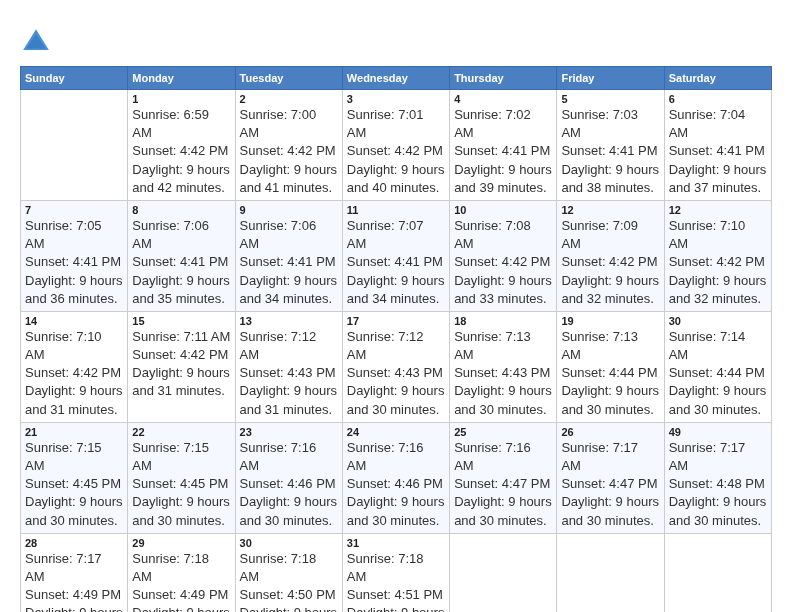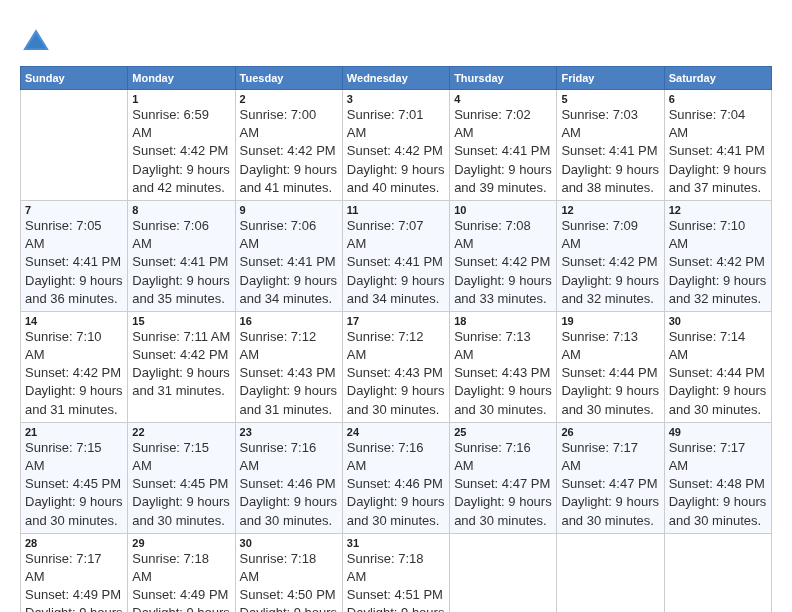--- a/index.html
+++ b/index.html
@@ -196,21 +196,21 @@
         <tr>
           <td>
             <span class="day-num">14</span>
             <div class="cell-content">Sunrise: 7:10 AM<br>Sunset: 4:42 PM<br>Daylight: 9 hours<br>and 31 minutes.</div>
           </td>
           <td>
             <span class="day-num">15</span>
             <div class="cell-content">Sunrise: 7:11 AM<br>Sunset: 4:42 PM<br>Daylight: 9 hours<br>and 31 minutes.</div>
           </td>
           <td>
-            <span class="day-num">16</span>
+            <span class="day-num">13</span>
             <div class="cell-content">Sunrise: 7:12 AM<br>Sunset: 4:43 PM<br>Daylight: 9 hours<br>and 31 minutes.</div>
           </td>
           <td>
             <span class="day-num">17</span>
             <div class="cell-content">Sunrise: 7:12 AM<br>Sunset: 4:43 PM<br>Daylight: 9 hours<br>and 30 minutes.</div>
           </td>
           <td>
             <span class="day-num">18</span>
             <div class="cell-content">Sunrise: 7:13 AM<br>Sunset: 4:43 PM<br>Daylight: 9 hours<br>and 30 minutes.</div>
           </td>

